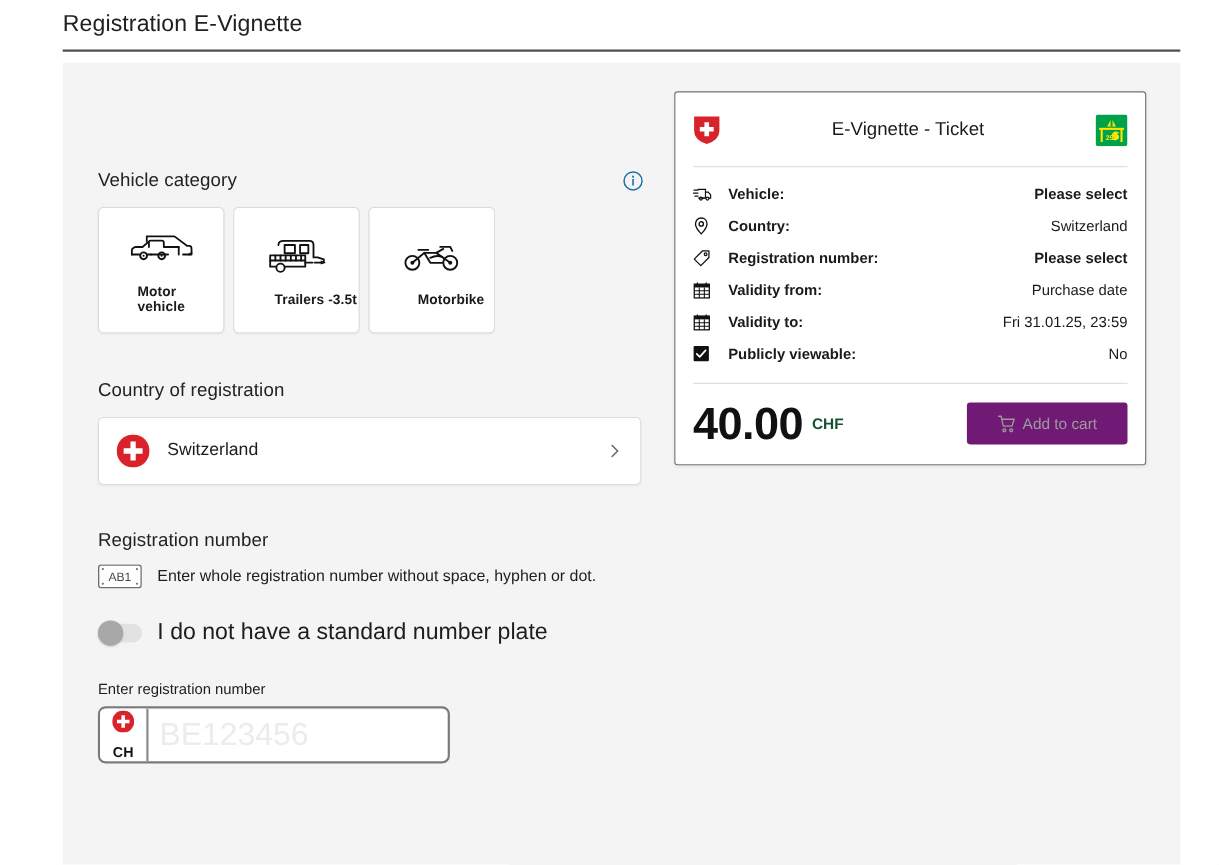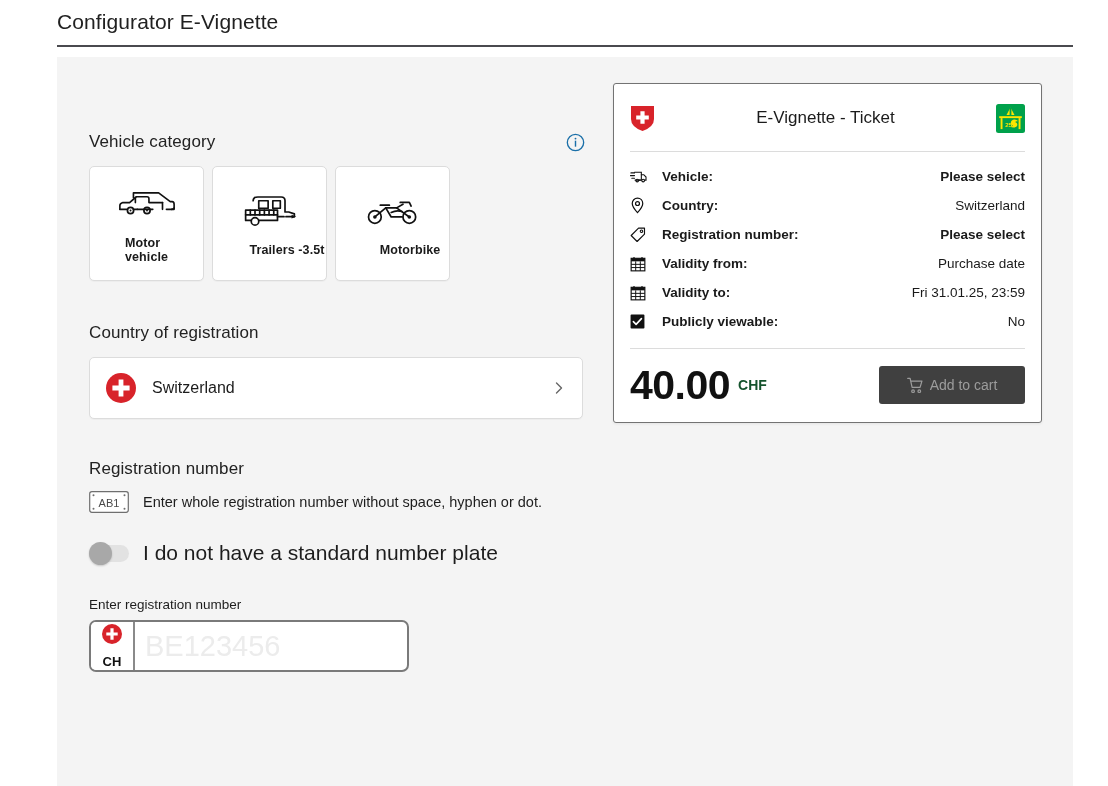--- a/index.html
+++ b/index.html
@@ -147,43 +147,43 @@
   }
   .trow .tval.strong { font-weight: 700; }
 
   .price-row {
     height: 72px; display: flex; align-items: center;
   }
   .price { font-size: 41px; font-weight: 700; color: #111; letter-spacing: -0.5px; }
   .price-cur { font-size: 14px; color: #14532d; margin-left: 8px; font-weight: bold; }
   .cart-btn {
     margin-left: auto; width: 146px; height: 38px;
-    background: #404040; border: 0; border-radius: 3px;
+    background: #701a75; border: 0; border-radius: 3px;
     color: #9c9c9c; font-size: 14px;
     font-family: "Liberation Sans", sans-serif;
     display: flex; align-items: center; justify-content: center; gap: 6px;
     cursor: default;
   }
   .cart-ico { width: 17px; height: 17px; }
 </style>
 </head>
 <body>
 
 <div class="page">
 
   <div class="page-header">
-    <div class="page-title">Configurator E-Vignette</div>
+    <div class="page-title">Registration E-Vignette</div>
   </div>
 
   <div class="content">
 
     <div class="left-col">
 
 
-      <div style="margin-top:30px">
+      <div style="margin-top:52px">
         <div class="section-head">
           <div class="section-title">Vehicle category</div>
           <span class="info-icon">
             <svg viewBox="0 0 20 20" width="19" height="19">
               <circle cx="10" cy="10" r="8.6" fill="none" stroke="#1a6fa8" stroke-width="1.4"></circle>
               <circle cx="10" cy="5.9" r="1" fill="#1a6fa8"></circle>
               <rect x="9.25" y="8.1" width="1.5" height="6.3" fill="#1a6fa8"></rect>
             </svg>
           </span>
         </div>

